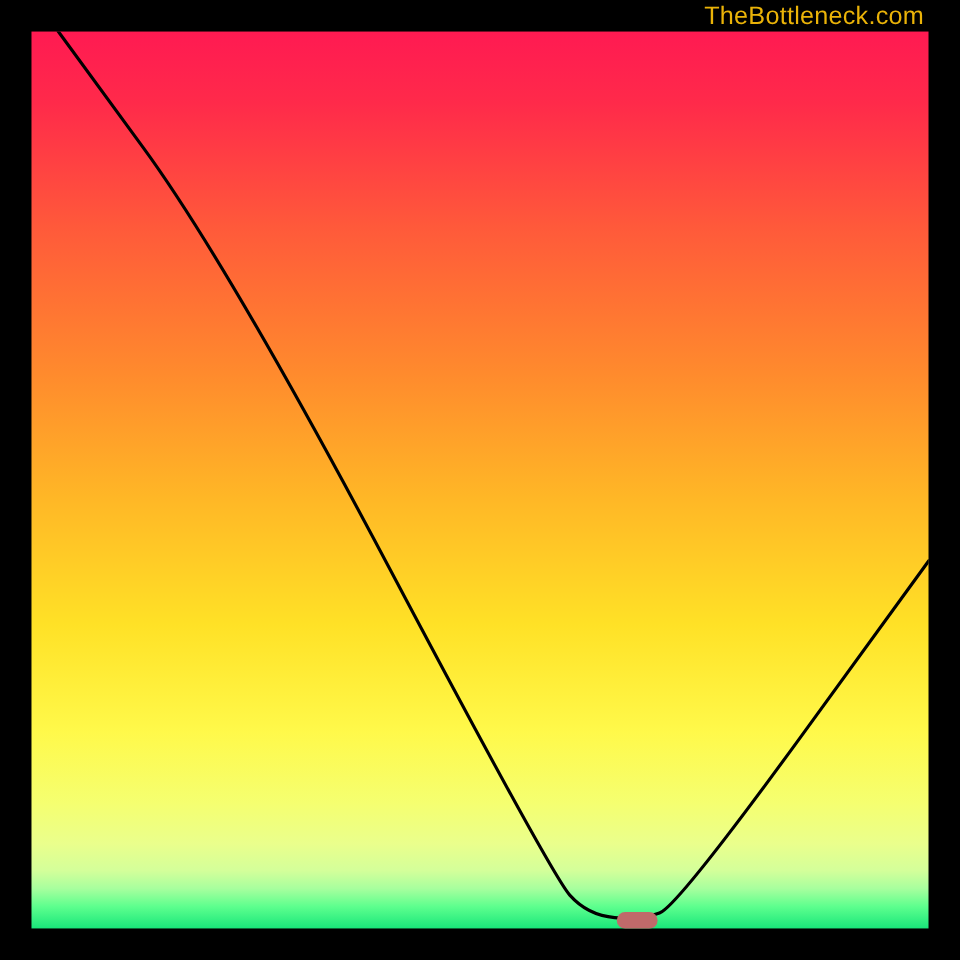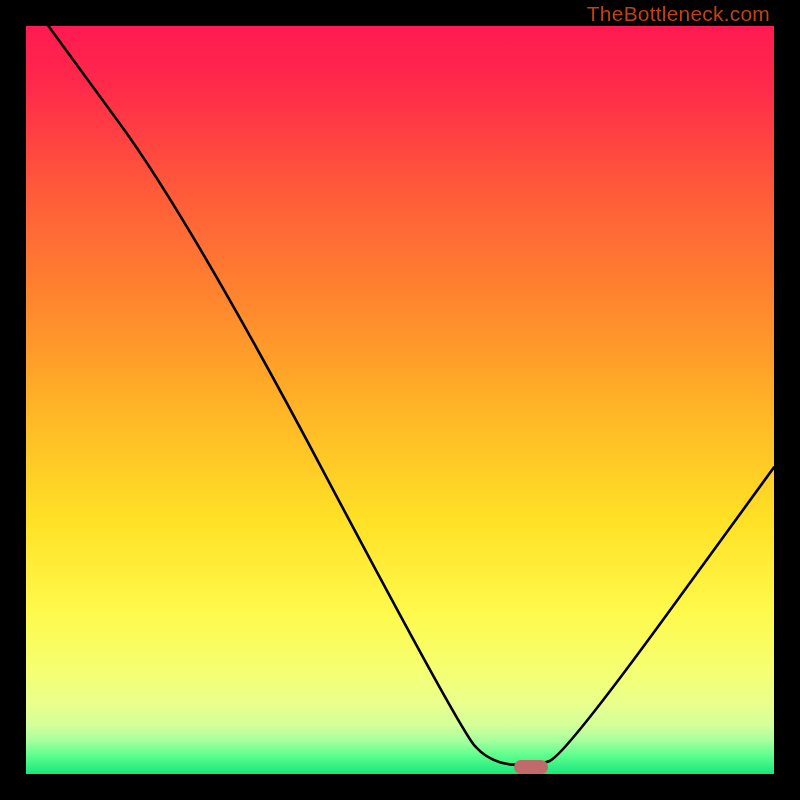--- a/index.html
+++ b/index.html
@@ -40,21 +40,21 @@
     border-radius: 7px;
     background: #c06a6a;
     transform: translate(-50%, -50%);
   }
   .watermark {
     position: absolute;
     top: 2px;
     right: 30px;
     font-family: Arial, Helvetica, sans-serif;
     font-size: 21px;
-    color: #c2410c;
+    color: #eab308;
     user-select: none;
     letter-spacing: 0.2px;
   }
 </style>
 </head>
 <body>
 
 <div class="frame">
   <div class="watermark">TheBottleneck.com</div>
   <div class="plot">

